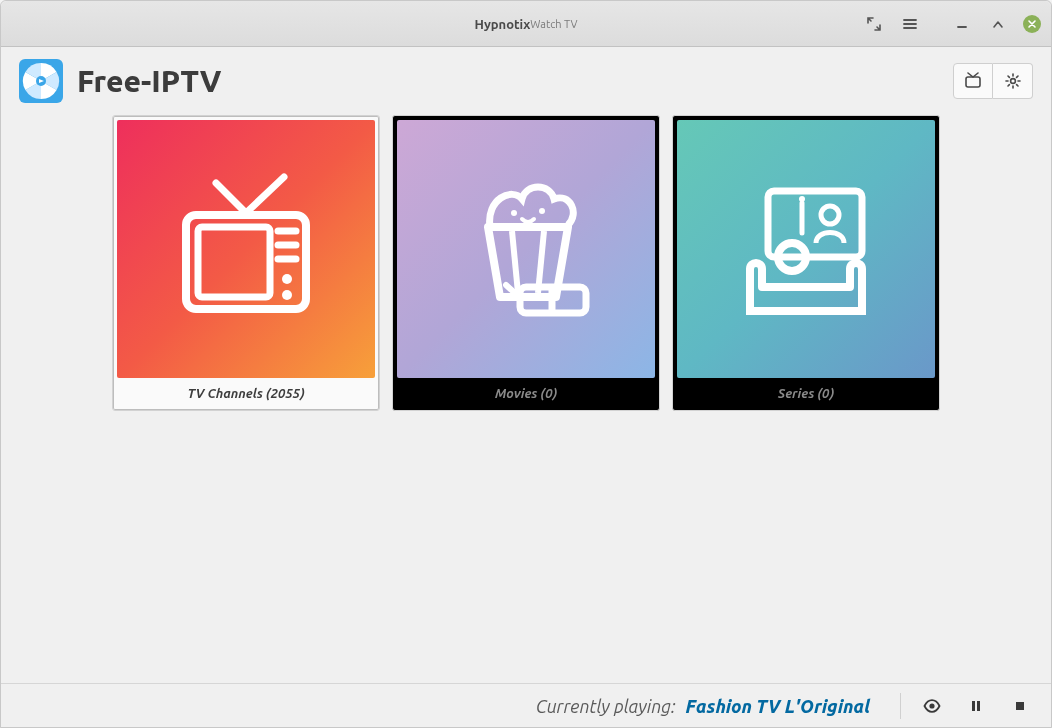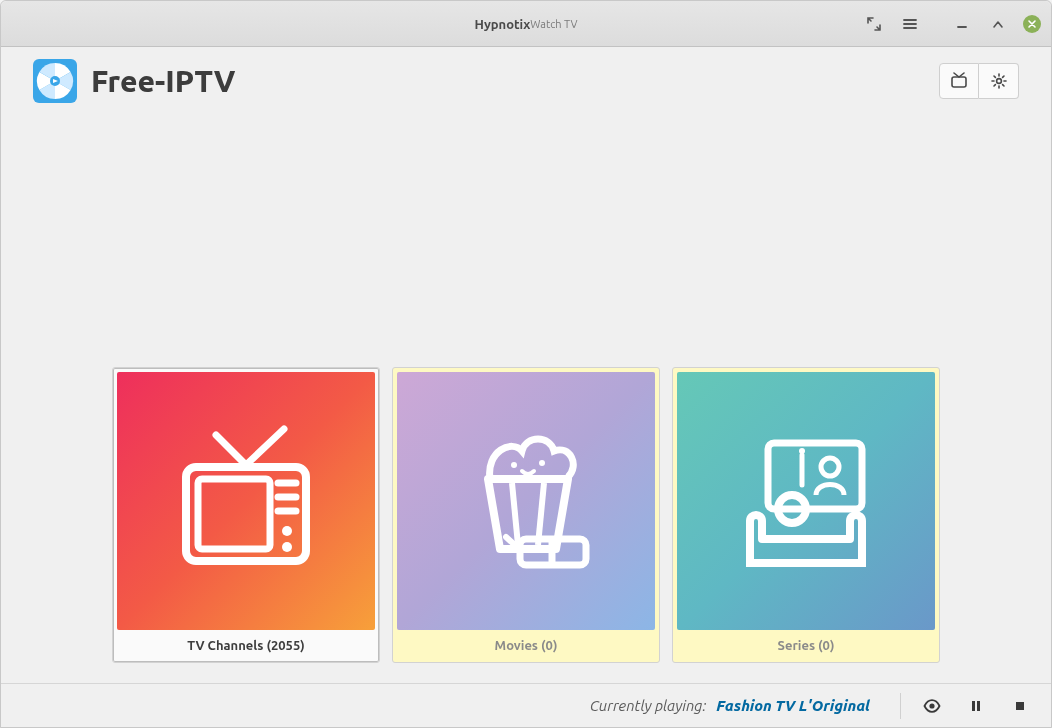--- a/index.html
+++ b/index.html
@@ -51,21 +51,21 @@
     display: flex; align-items: center; justify-content: center;
     margin-left: 6px; margin-right: 4px;
   }
   .win-close svg { width: 10px; height: 10px; }
   .tb-sep { width: 14px; }
 
   
   .content-header {
     height: 68px;
     display: flex; align-items: center;
-    padding: 0 32px;
+    padding: 0 18px;
   }
   .logo {
     width: 44px; height: 44px; border-radius: 6px;
     background: #3aa6e8;
     position: relative; overflow: hidden;
     flex: 0 0 auto;
   }
   .logo svg { position: absolute; inset: 0; }
   .provider-name {
     font-size: 30px; font-weight: 800; color: #3c3c3c;
@@ -79,31 +79,32 @@
     background: #fafafa;
     border: 1px solid #cfcfcf;
     display: flex; align-items: center; justify-content: center;
     color: #4a4a4a;
   }
   .hdr-btn:first-child { border-radius: 4px 0 0 4px; }
   .hdr-btn:last-child  { border-radius: 0 4px 4px 0; border-left: none; }
 
   
   .main {
-    flex: 1; display: flex; align-items: flex-end; justify-content: center;
+    flex: 1; display: flex; align-items: flex-start; justify-content: center;
     padding: 0 4px 20px;
+    font-style: italic;
   }
   .cards {
     display: flex; gap: 12px;
   }
   .card {
     width: 268px;
     border: 1px solid #d2d2d2;
     border-radius: 3px;
-    background: #fef9c3;
+    background: #000000;
     padding: 4px 4px 10px;
     display: flex; flex-direction: column; align-items: center;
   }
   .card.selected { background: #fafafa; box-shadow: inset 0 0 0 1px #bdbdbd; }
   .thumb {
     width: 258px; height: 258px;
     border-radius: 2px;
     display: flex; align-items: center; justify-content: center;
   }
   .thumb.tv    { background: linear-gradient(135deg,#ee2f5c 0%,#f35a46 50%,#f7a03a 100%); }
@@ -115,21 +116,21 @@
   }
   .card:not(.selected) .card-label { color: #8a8a8a; }
 
   
   .bottombar {
     height: 44px;
     border-top: 1px solid #d6d6d6;
     background: #f0f0f0;
     display: flex; align-items: center; justify-content: flex-end;
     padding: 0 14px; gap: 10px;
-    font-size: 15px;
+    font-size: 18px;
   }
   .now-label { font-style: italic; color: #5a5a5a; }
   .now-title { font-style: italic; font-weight: 800; color: #0369a1; margin-right: 16px;}
   .bb-sep { width: 1px; height: 26px; background: #d0d0d0; margin: 0 4px; }
   .bb-btn {
     width: 34px; height: 30px; display:flex;align-items:center;justify-content:center;
     color:#444; border-radius:3px;
   }
 </style>
 </head>

